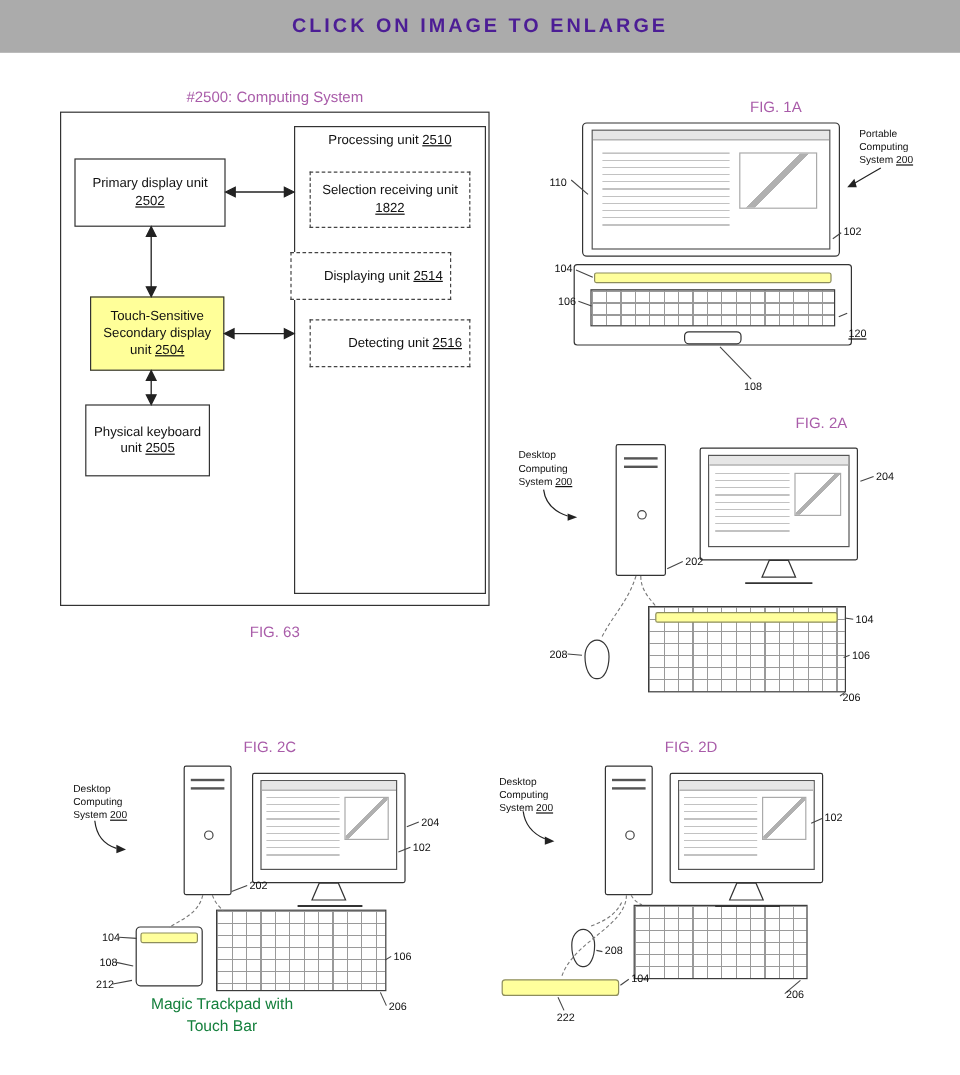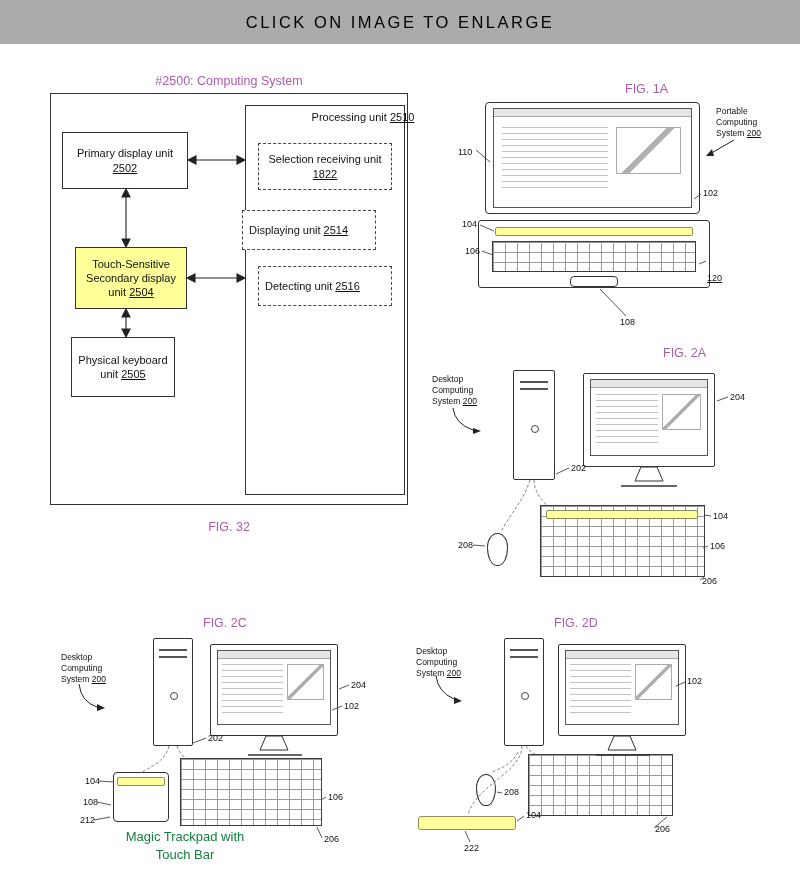--- a/index.html
+++ b/index.html
@@ -1,31 +1,31 @@
 <!DOCTYPE html>
 <html><head>
 <meta charset="utf-8">
 <style>
   html,body{margin:0;padding:0;background:#fff;}
   .page{position:relative;width:800px;height:896px;background:#fff;overflow:hidden;
         font-family:"Liberation Sans",sans-serif;color:#111;cursor:pointer;}
   .banner{position:absolute;left:0;top:0;width:800px;height:44px;background:#ababab;
           display:flex;align-items:center;justify-content:center;}
-  .banner span{color:#000000;font-size:16.5px;letter-spacing:2.5px;font-weight:400;}
+  .banner span{color:#4c1d95;font-size:16.5px;letter-spacing:2.5px;font-weight:700;}
   .fig{position:absolute;}
   .figcap{position:absolute;color:#a95ca9;font-size:12.5px;}
   .syslabel{position:absolute;font-size:8.5px;line-height:1.3;color:#111;}
   .u{text-decoration:underline;}
   .ref{position:absolute;font-size:9px;color:#111;}
   .box{position:absolute;border:1px solid #333;background:#fff;display:flex;align-items:center;
-       justify-content:flex-start;text-align:center;font-size:11px;line-height:1.3;padding:14px 6px;box-sizing:border-box;}
+       justify-content:flex-end;text-align:center;font-size:11px;line-height:1.3;padding:14px 6px;box-sizing:border-box;}
   .dash{border:1px dashed #444;}
   .hl{background:#ffff99;}
   .outer{position:absolute;border:1px solid #333;box-sizing:border-box;}
-  .proclabel{position:absolute;text-align:center;font-size:11px;padding-left:38px;}
+  .proclabel{position:absolute;text-align:center;font-size:11px;}
   .overlay{position:absolute;left:0;top:0;pointer-events:none;}
   .kbd{position:absolute;border:1px solid #3c3c3c;background-color:#fff;box-sizing:border-box;
        background-image:repeating-linear-gradient(90deg,#9a9a9a 0 1px,transparent 1px 12px),
                         repeating-linear-gradient(180deg,#9a9a9a 0 1px,transparent 1px 10px);}
   .strip{position:absolute;background:#ffff9c;border:1px solid #8d8d5c;box-sizing:border-box;border-radius:2px;}
   .housing{position:absolute;border:1.3px solid #333;border-radius:4px;background:#fff;box-sizing:border-box;}
   .screen{position:absolute;border:1px solid #555;background:#fff;box-sizing:border-box;overflow:hidden;}
   .wp-top{position:absolute;left:0;top:0;right:0;height:7px;background:#e6e6e6;border-bottom:1px solid #a8a8a8;}
   .wp-lines{position:absolute;left:4%;top:18%;width:54%;height:68%;
             background:repeating-linear-gradient(180deg,#c2c2c2 0 1px,transparent 1px 6px);}
@@ -116,21 +116,21 @@
         <polygon points="81,121 77,129 85,129"></polygon>
           <polygon points="81,179 77,171 85,171"></polygon>
       </g>
       <g stroke="#222" stroke-width="1.1" fill="#222">
         <line x1="81" y1="247" x2="81" y2="263"></line>
         <polygon points="81,241 77,249 85,249"></polygon>
           <polygon points="81,269 77,261 85,261"></polygon>
       </g>
     </svg>
 
-    <div class="figcap" style="left:5px;top:452px;width:358px;text-align:center;">FIG. 32</div>
+    <div class="figcap" style="left:5px;top:452px;width:358px;text-align:center;">FIG. 63</div>
   </section>
 
   <section class="fig" style="left:450px;top:78px;width:350px;height:265px;">
     <span class="figcap" style="left:175px;top:4px;">FIG. 1A</span>
 
     <div class="syslabel" style="left:266px;top:28px;width:64px;">
       <span>Portable Computing System</span>
       <span class="u">200</span>
     </div>
 

